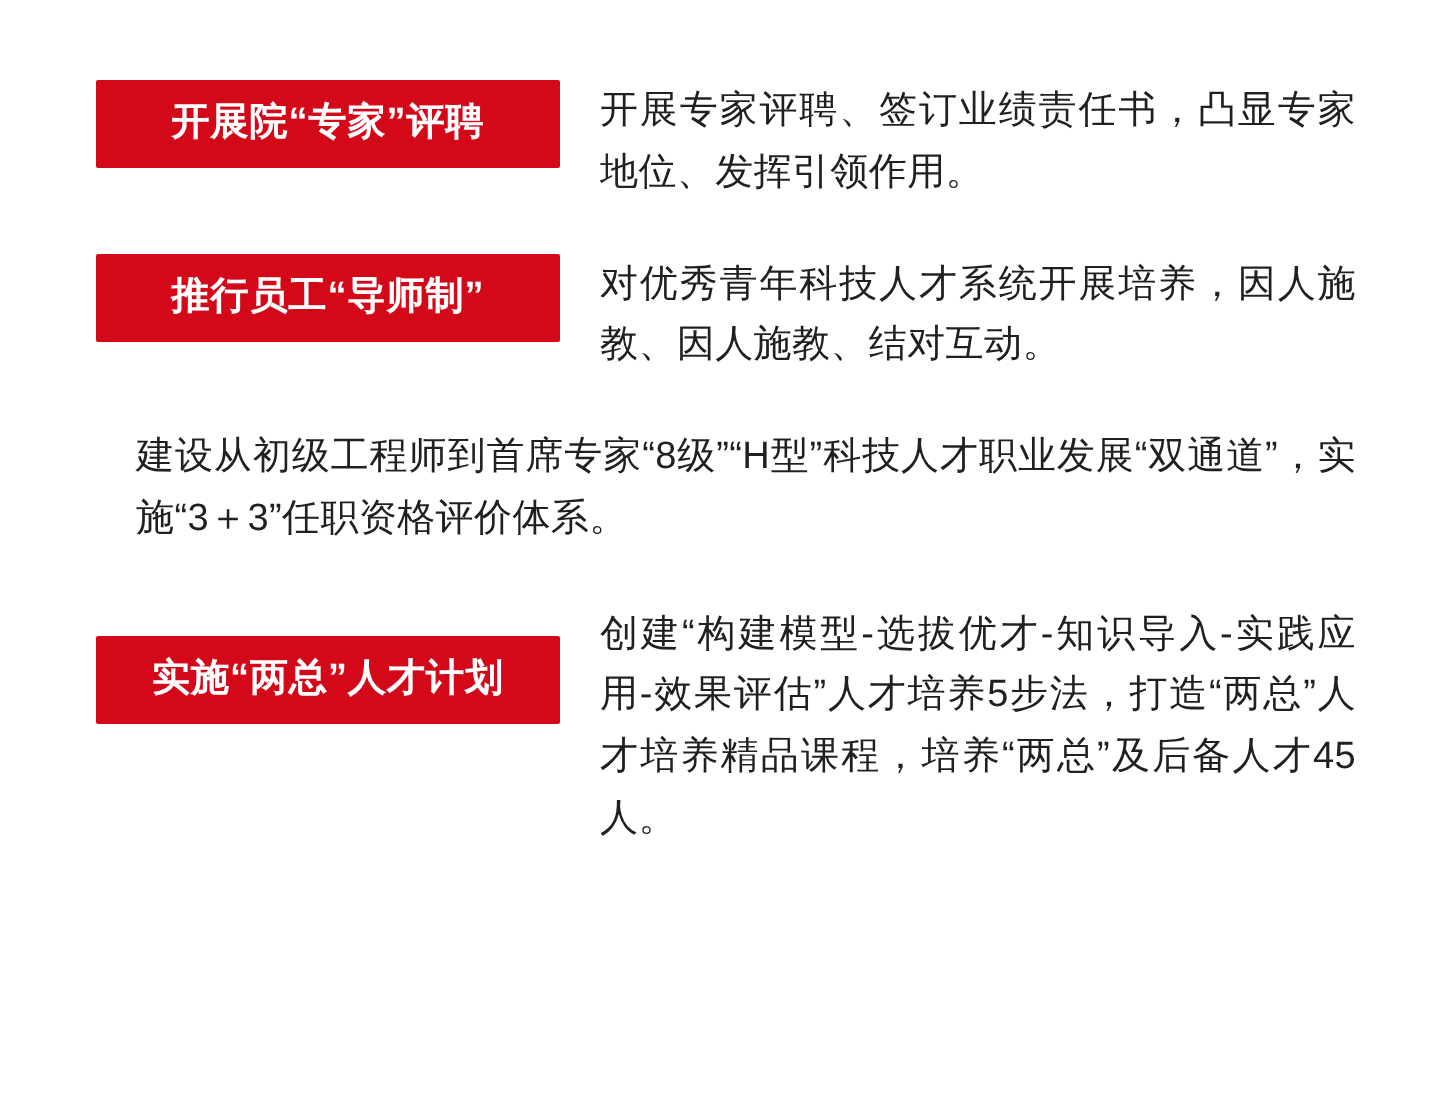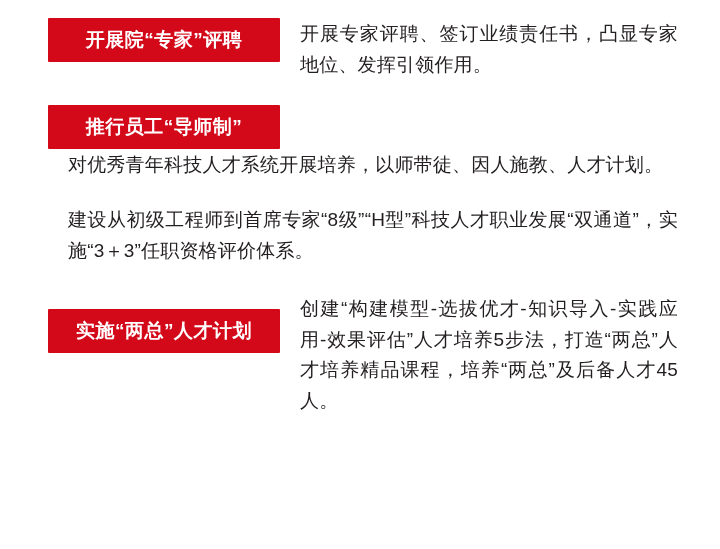--- a/index.html
+++ b/index.html
@@ -11,21 +11,21 @@
     height: 549px;
     background: #ffffff;
     font-family: "Liberation Sans", sans-serif;
     overflow: hidden;
   }
   .sheet {
     width: 696px;
     height: 549px;
     position: relative;
     box-sizing: border-box;
-    padding: 10px 18px 10px 48px;
+    padding: 32px 18px 10px 48px;
     display: flex;
     flex-direction: column;
   }
   .row {
     display: flex;
     align-items: flex-start;
     margin-bottom: 14px;
   }
   .row:last-child {
     margin-bottom: 0;
@@ -54,40 +54,40 @@
     color: #231f20;
     font-size: 19px;
     line-height: 1.62;
     text-align: justify;
     text-justify: inter-ideograph;
     letter-spacing: 0.2px;
     padding-top: 1px;
   }
   
   .row-0 { margin-top: 8px; }
-  .row-1 { margin-top: 10px; flex-direction: column; }
+  .row-1 { margin-top: 10px; }
   .row-2 { margin-top: 10px; }
   .row-3 { margin-top: 12px; }
   .row-4 { margin-top: 12px; }
   .row-2 .tag, .row-4 .tag { align-self: flex-start; margin-top: 16px; }
   .row-3 .tag { align-self: flex-start; margin-top: 10px; }
 </style>
 </head>
 <body>
 
 <div class="sheet">
 
   <div class="row row-0">
     <div class="tag">开展院“专家”评聘</div>
     <div class="desc">开展专家评聘、签订业绩责任书，凸显专家地位、发挥引领作用。</div>
   </div>
 
   <div class="row row-1">
     <div class="tag">推行员工“导师制”</div>
-    <div class="desc">对优秀青年科技人才系统开展培养，以师带徒、因人施教、人才计划。</div>
+    <div class="desc">对优秀青年科技人才系统开展培养，因人施教、因人施教、结对互动。</div>
   </div>
 
   <div class="row row-2">
     <div class="desc">建设从初级工程师到首席专家“8级”“H型”科技人才职业发展“双通道”，实施“3＋3”任职资格评价体系。</div>
   </div>
 
 
   <div class="row row-4">
     <div class="tag">实施“两总”人才计划</div>
     <div class="desc">创建“构建模型-选拔优才-知识导入-实践应用-效果评估”人才培养5步法，打造“两总”人才培养精品课程，培养“两总”及后备人才45人。</div>

